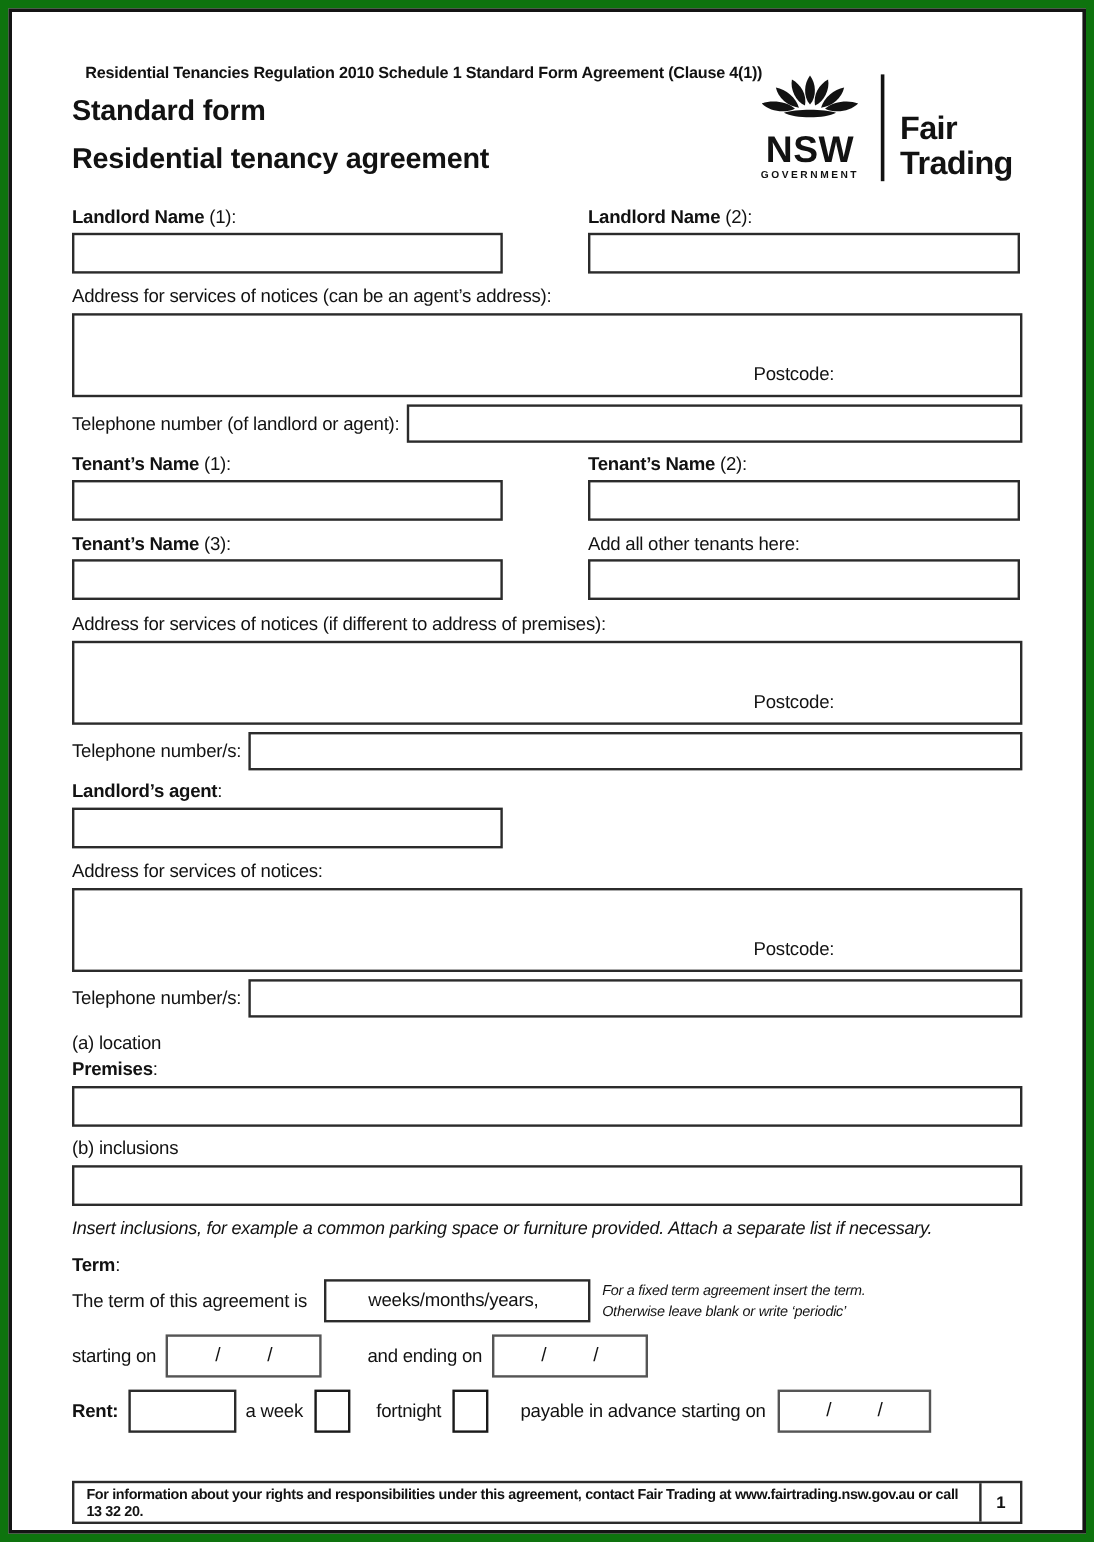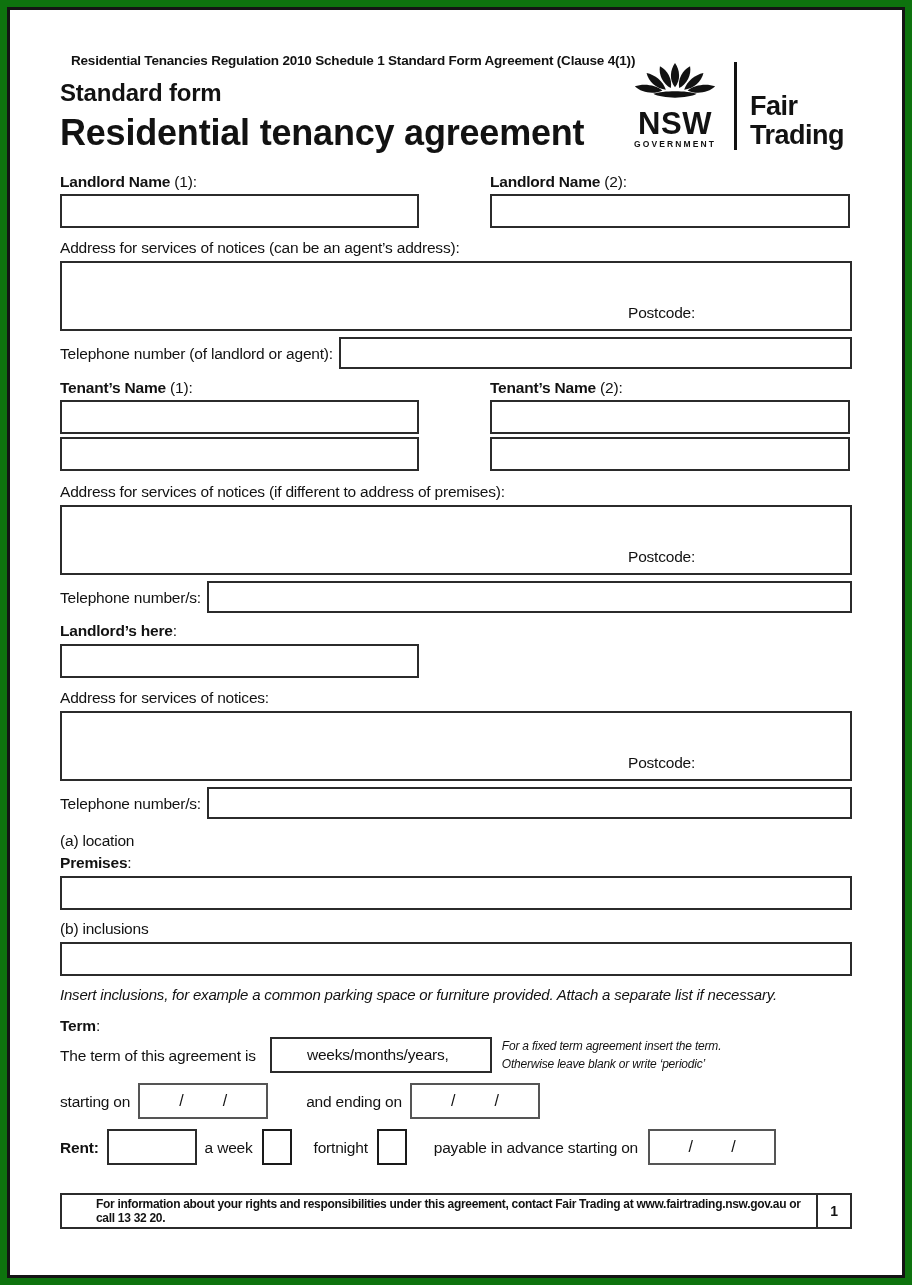--- a/index.html
+++ b/index.html
@@ -9,21 +9,21 @@
   }
   .inner {
     width:100%; height:100%; box-sizing:border-box;
     background:#ffffff; border:3px solid #141414;
     padding:42px 50px 0 50px; position:relative; overflow:hidden;
     font-family:"Liberation Sans", sans-serif; color:#121212;
     letter-spacing:-0.2px;
   }
   .reg-line { font-size:13.5px; font-weight:bold; line-height:18px;padding-left:11px; }
   .subtitle { font-size:24px; font-weight:bold; line-height:30px; margin-top:8px; }
-  .title    { font-size:36px; font-weight:bold; line-height:42px; margin-top:4px; }
+  .title    { font-size:24px; font-weight:bold; line-height:42px; margin-top:4px; }
 
   
   .logo { position:absolute; top:52px; right:58px; display:flex; align-items:stretch; }
   .logo-left { display:flex; flex-direction:column; align-items:center; padding-right:13px; }
   .logo-nsw { font-size:31px; font-weight:bold; line-height:30px; letter-spacing:0.5px; margin-top:1px; }
   .logo-gov { font-size:8.5px; font-weight:bold; letter-spacing:2.1px; line-height:11px; }
   .logo-divider { width:3px; background:#121212; }
   .logo-right { display:flex; flex-direction:column; justify-content:flex-end; padding-left:13px; }
   .logo-brand { font-size:27px; font-weight:bold; line-height:29px; letter-spacing:-0.5px; }
 
@@ -40,21 +40,21 @@
   .phonebox { height:32px; }
   .italic-note { font-size:15px; font-style:italic; line-height:19px; }
   .small-italic { font-size:12px; font-style:italic; line-height:18px; }
   .datebox { width:130px; height:36px; border:2px solid #555; box-sizing:border-box;
              display:flex; align-items:center; justify-content:space-evenly; font-size:16px; }
   .termbox { width:222px; height:36px; border:2px solid #2b2b2b; box-sizing:border-box;
              display:flex; align-items:center; justify-content:center; padding-right:6px; font-size:15.5px; }
   .checkbox { width:30px; height:36px; border:2px solid #1a1a1a; box-sizing:border-box; background:#fff; }
   .rentbox { width:90px; height:36px; border:2px solid #2b2b2b; box-sizing:border-box; }
   .footer { display:flex; align-items:stretch; border:2px solid #2b2b2b; height:36px;
-            box-sizing:border-box; margin-top:28px;padding-left:24px; }
+            box-sizing:border-box; margin-top:40px; }
   .footer-text { flex:1; display:flex; align-items:center; padding:0 10px; font-size:12px; font-weight:bold; letter-spacing:-0.3px; }
   .footer-page { width:32px; border-left:2px solid #2b2b2b; display:flex; align-items:center;
                  justify-content:center; font-size:14px; font-weight:bold; }
 </style>
 </head>
 <body>
 
 <div class="frame">
   <div class="inner">
 
@@ -109,36 +109,40 @@
 
     <div class="row2" style="margin-top:9px">
       <div class="lbl c1"><span class="b">Tenant’s Name</span><span> (1):</span></div>
       <div class="lbl c2"><span class="b">Tenant’s Name</span><span> (2):</span></div>
     </div>
     <div class="row2" style="margin-top:3px">
       <div class="inputbox c1"></div>
       <div class="inputbox c2"></div>
     </div>
 
+    <div class="row2" style="margin-top:10px">
+      <div class="lbl c1"><span class="b">Tenant’s Name</span><span> (3):</span></div>
+      <div class="lbl c2">Add all other tenants here:</div>
+    </div>
     <div class="row2" style="margin-top:3px">
       <div class="inputbox c1"></div>
       <div class="inputbox c2"></div>
     </div>
 
     <div class="lbl" style="margin-top:11px">Address for services of notices (if different to address of premises):</div>
     <div class="bigbox" style="margin-top:4px">
       <span class="postcode">Postcode:</span>
     </div>
 
     <div class="inline-row" style="margin-top:6px">
       <div class="lbl">Telephone number/s:</div>
       <div class="inputbox phonebox flex1" style="margin-left:6px"></div>
     </div>
 
-    <div class="lbl" style="margin-top:8px"><span class="b">Landlord’s here</span><span>:</span></div>
+    <div class="lbl" style="margin-top:8px"><span class="b">Landlord’s agent</span><span>:</span></div>
     <div class="inputbox c1" style="margin-top:4px"></div>
 
     <div class="lbl" style="margin-top:10px">Address for services of notices:</div>
     <div class="bigbox" style="margin-top:4px">
       <span class="postcode">Postcode:</span>
     </div>
 
     <div class="inline-row" style="margin-top:6px">
       <div class="lbl">Telephone number/s:</div>
       <div class="inputbox phonebox flex1" style="margin-left:6px"></div>

